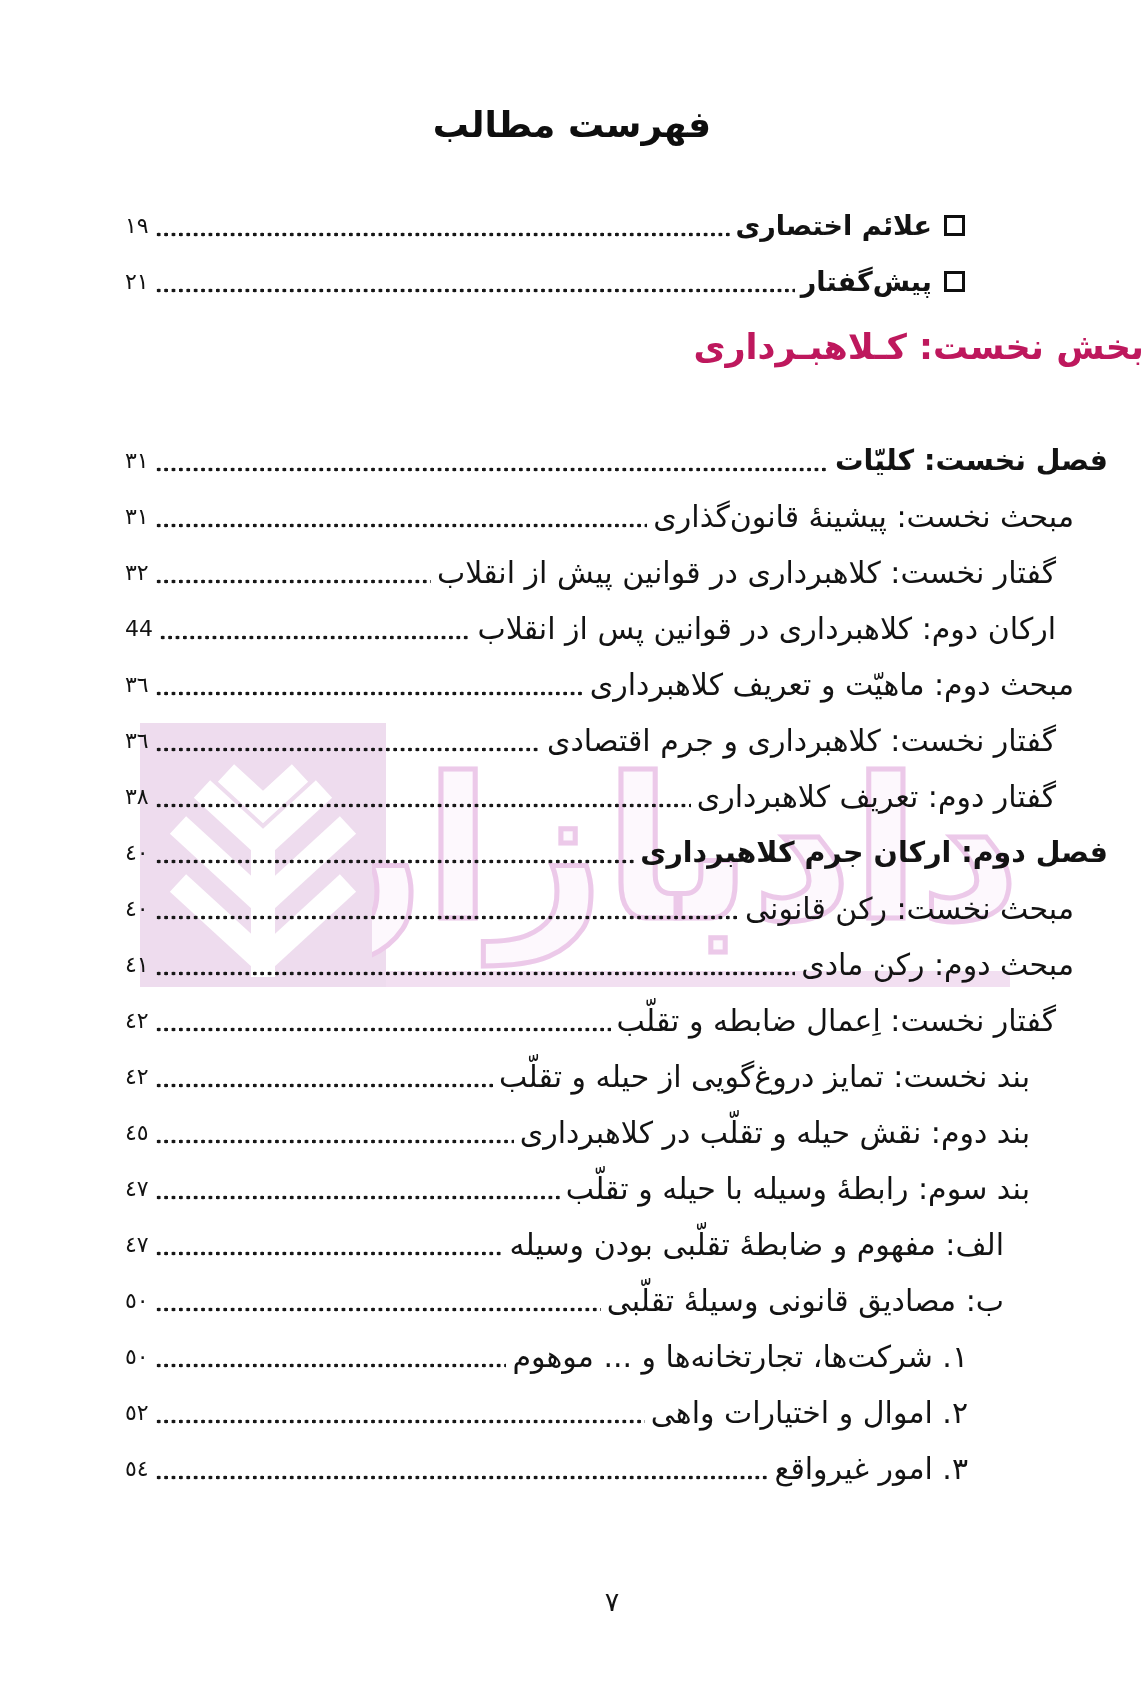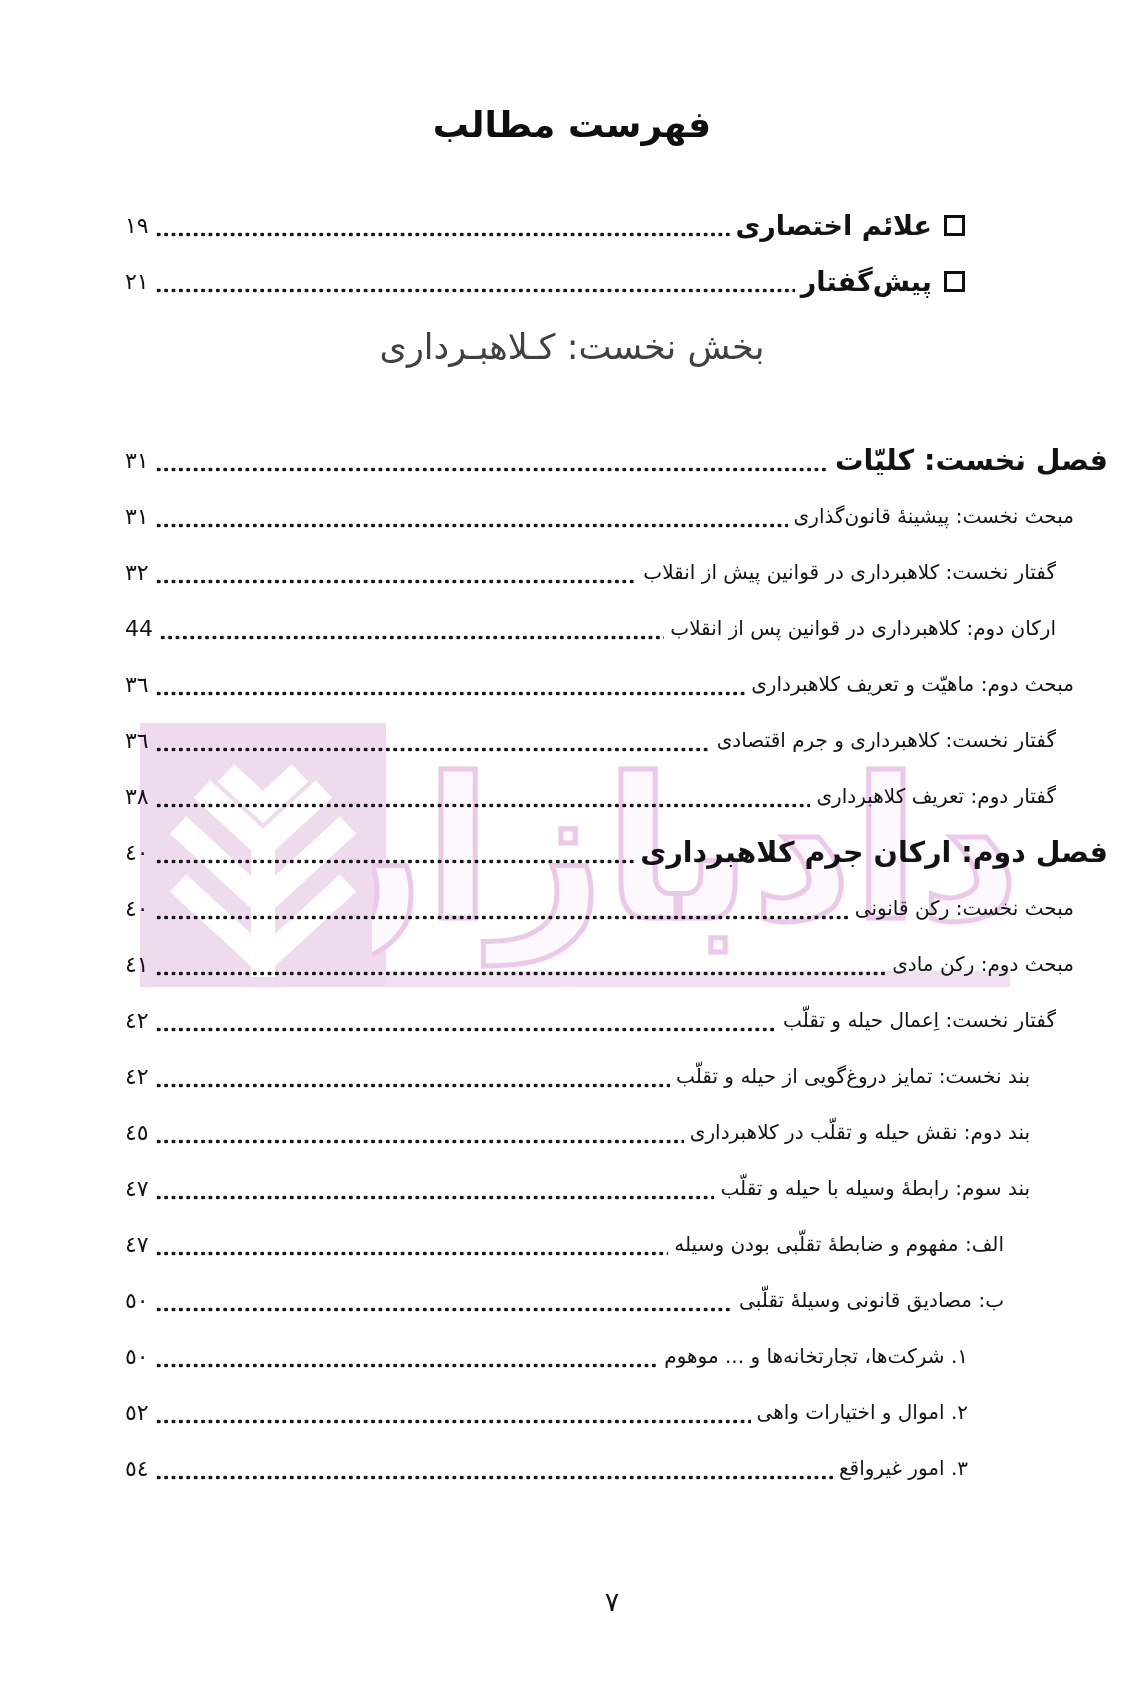--- a/index.html
+++ b/index.html
@@ -11,29 +11,29 @@
   .wm-square{position:absolute;left:140px;top:723px;width:246px;height:264px}
   .wm-strip{position:absolute;left:386px;top:971px;width:624px;height:16px}
   .wm-text{position:absolute;left:372px;top:714px;width:648px;height:272px;line-height:272px;
            text-align:center;direction:rtl;white-space:nowrap;overflow:hidden;
            font-size:196px;font-weight:bold}
 
   
   .content{position:absolute;inset:0;z-index:1}
   .page-title{position:absolute;top:104px;left:0;width:100%;text-align:center;
               font-size:36px;font-weight:bold;color:#0e0e0e}
-  .sec-head{position:absolute;top:327px;left:0;width:100%;text-align:center;
-            font-size:35px;font-weight:normal;color:#404040}
+  .sec-head{position:absolute;top:327px;left:0;width:100%;text-align:right;
+            font-size:35px;font-weight:bold;color:#be185d}
   .front{position:absolute;left:125px;right:179px;top:197px}
   .toc{position:absolute;left:125px;right:36px;top:432px}
   .footer-num{position:absolute;top:1586px;left:0;width:100%;box-sizing:border-box;
               padding-left:80px;text-align:center;font-size:27px}
 
   .row{display:flex;direction:rtl;align-items:center;height:56px}
-  .row .t{white-space:nowrap;font-size:20px;flex:0 0 auto}
+  .row .t{white-space:nowrap;font-size:30px;flex:0 0 auto}
   .row .p{font-size:22px;flex:0 0 auto}
   .row .dots{flex:1 1 20px;min-width:16px;height:5px;margin:0 6px;transform:translateY(9px);
              background-image:radial-gradient(circle,#161616 1.7px,transparent 2.15px);
              background-size:7.4px 5px;background-repeat:repeat-x;background-position:left center}
   .cbx{flex:0 0 auto;width:15px;height:15px;border:3px solid #0f0f0f;margin-left:12px;background:#fff}
   .front .row .t{font-weight:bold;font-size:27px}
 
   .lv-fasl{padding-right:0}
   .lv-fasl .t{font-weight:bold;font-size:28.5px}
   .lv-mabhas{padding-right:34px}
@@ -142,21 +142,21 @@
     <span class="p">٤٠</span>
   </div>
 
   <div class="row lv-mabhas">
     <span class="t">مبحث دوم: رکن مادی</span>
     <span class="dots"></span>
     <span class="p">٤١</span>
   </div>
 
   <div class="row lv-goftar">
-    <span class="t">گفتار نخست: اِعمال حیله و تقلّب</span>
+    <span class="t">گفتار نخست: اِعمال ضابطه و تقلّب</span>
     <span class="dots"></span>
     <span class="p">٤٢</span>
   </div>
 
   <div class="row lv-band">
     <span class="t">بند نخست: تمایز دروغ‌گویی از حیله و تقلّب</span>
     <span class="dots"></span>
     <span class="p">٤٢</span>
   </div>
 

